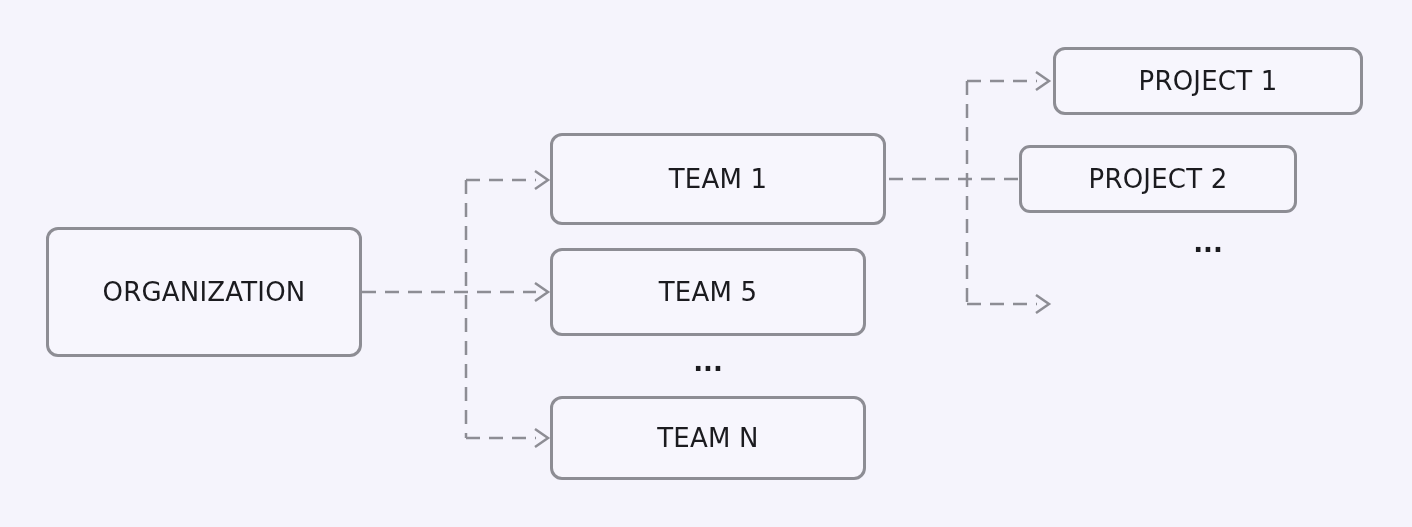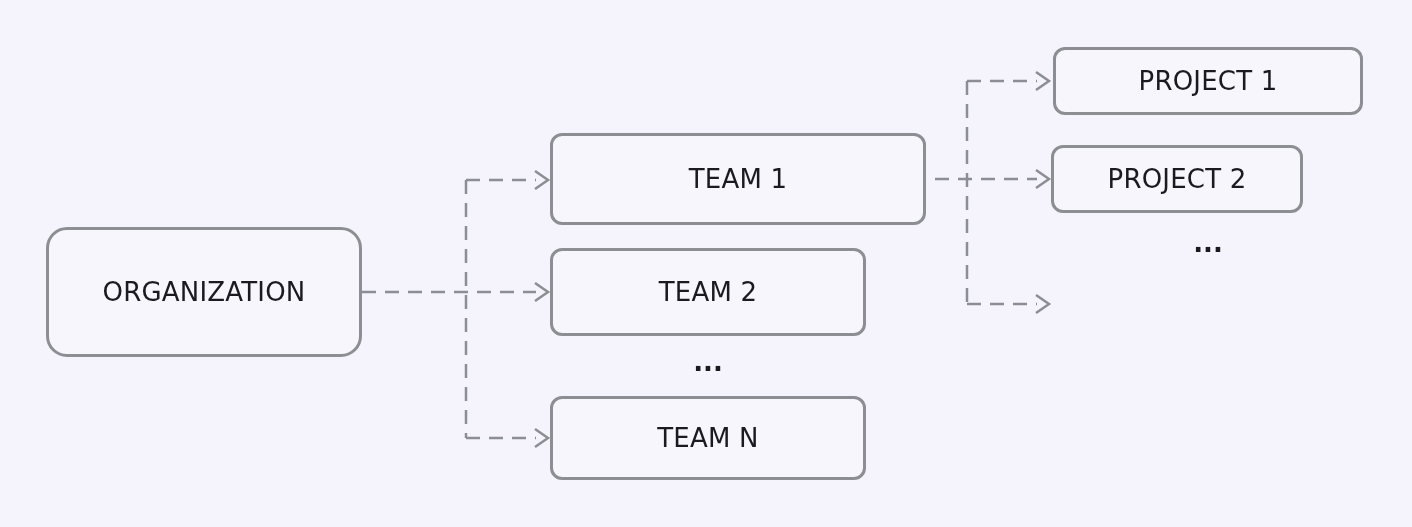--- a/index.html
+++ b/index.html
@@ -40,26 +40,26 @@
     justify-content: center;
     background: var(--box-fill);
     border: 3px solid var(--border-color);
     border-radius: 12px;
     color: var(--text-color);
     font-weight: normal;
     font-size: 26px;
     letter-spacing: 0.2px;
     text-align: center;
   }
-  .node-org   { left: 46px;   top: 227px; width: 316px; height: 130px; border-radius: 21px; }
-  .node-team1 { left: 550px;  top: 133px; width: 376px; height: 92px; }
+  .node-org   { left: 46px;   top: 227px; width: 316px; height: 130px; }
+  .node-team1 { left: 550px;  top: 133px; width: 336px; height: 92px; }
   .node-team2 { left: 550px;  top: 248px; width: 316px; height: 88px; }
   .node-teamN { left: 550px;  top: 396px; width: 316px; height: 84px; align-items: center; }
   .node-proj1 { left: 1053px; top: 47px;  width: 310px; height: 68px; }
-  .node-proj2 { left: 1051px; top: 145px; width: 252px; height: 68px; }
+  .node-proj2 { left: 1019px; top: 145px; width: 278px; height: 68px; border-radius: 11px; }
   .node-projN { left: 1053px; top: 270px; width: 310px; height: 68px; }
   .ellipsis {
     position: absolute;
     color: var(--text-color);
     font-weight: bold;
     font-size: 26px;
     line-height: 1;
     transform: translate(-50%, -50%);
   }
   .ellipsis-teams    { left: 708px;  top: 362px; }
@@ -90,21 +90,21 @@
   </svg>
 
   <div class="node node-org">
     <span>ORGANIZATION</span>
   </div>
 
   <div class="node node-team1">
     <span>TEAM 1</span>
   </div>
   <div class="node node-team2">
-    <span>TEAM 2</span>
+    <span>TEAM 5</span>
   </div>
   <div class="ellipsis ellipsis-teams">...</div>
   <div class="node node-teamN">
     <span>TEAM N</span>
   </div>
 
   <div class="node node-proj1">
     <span>PROJECT 1</span>
   </div>
   <div class="node node-proj2">

